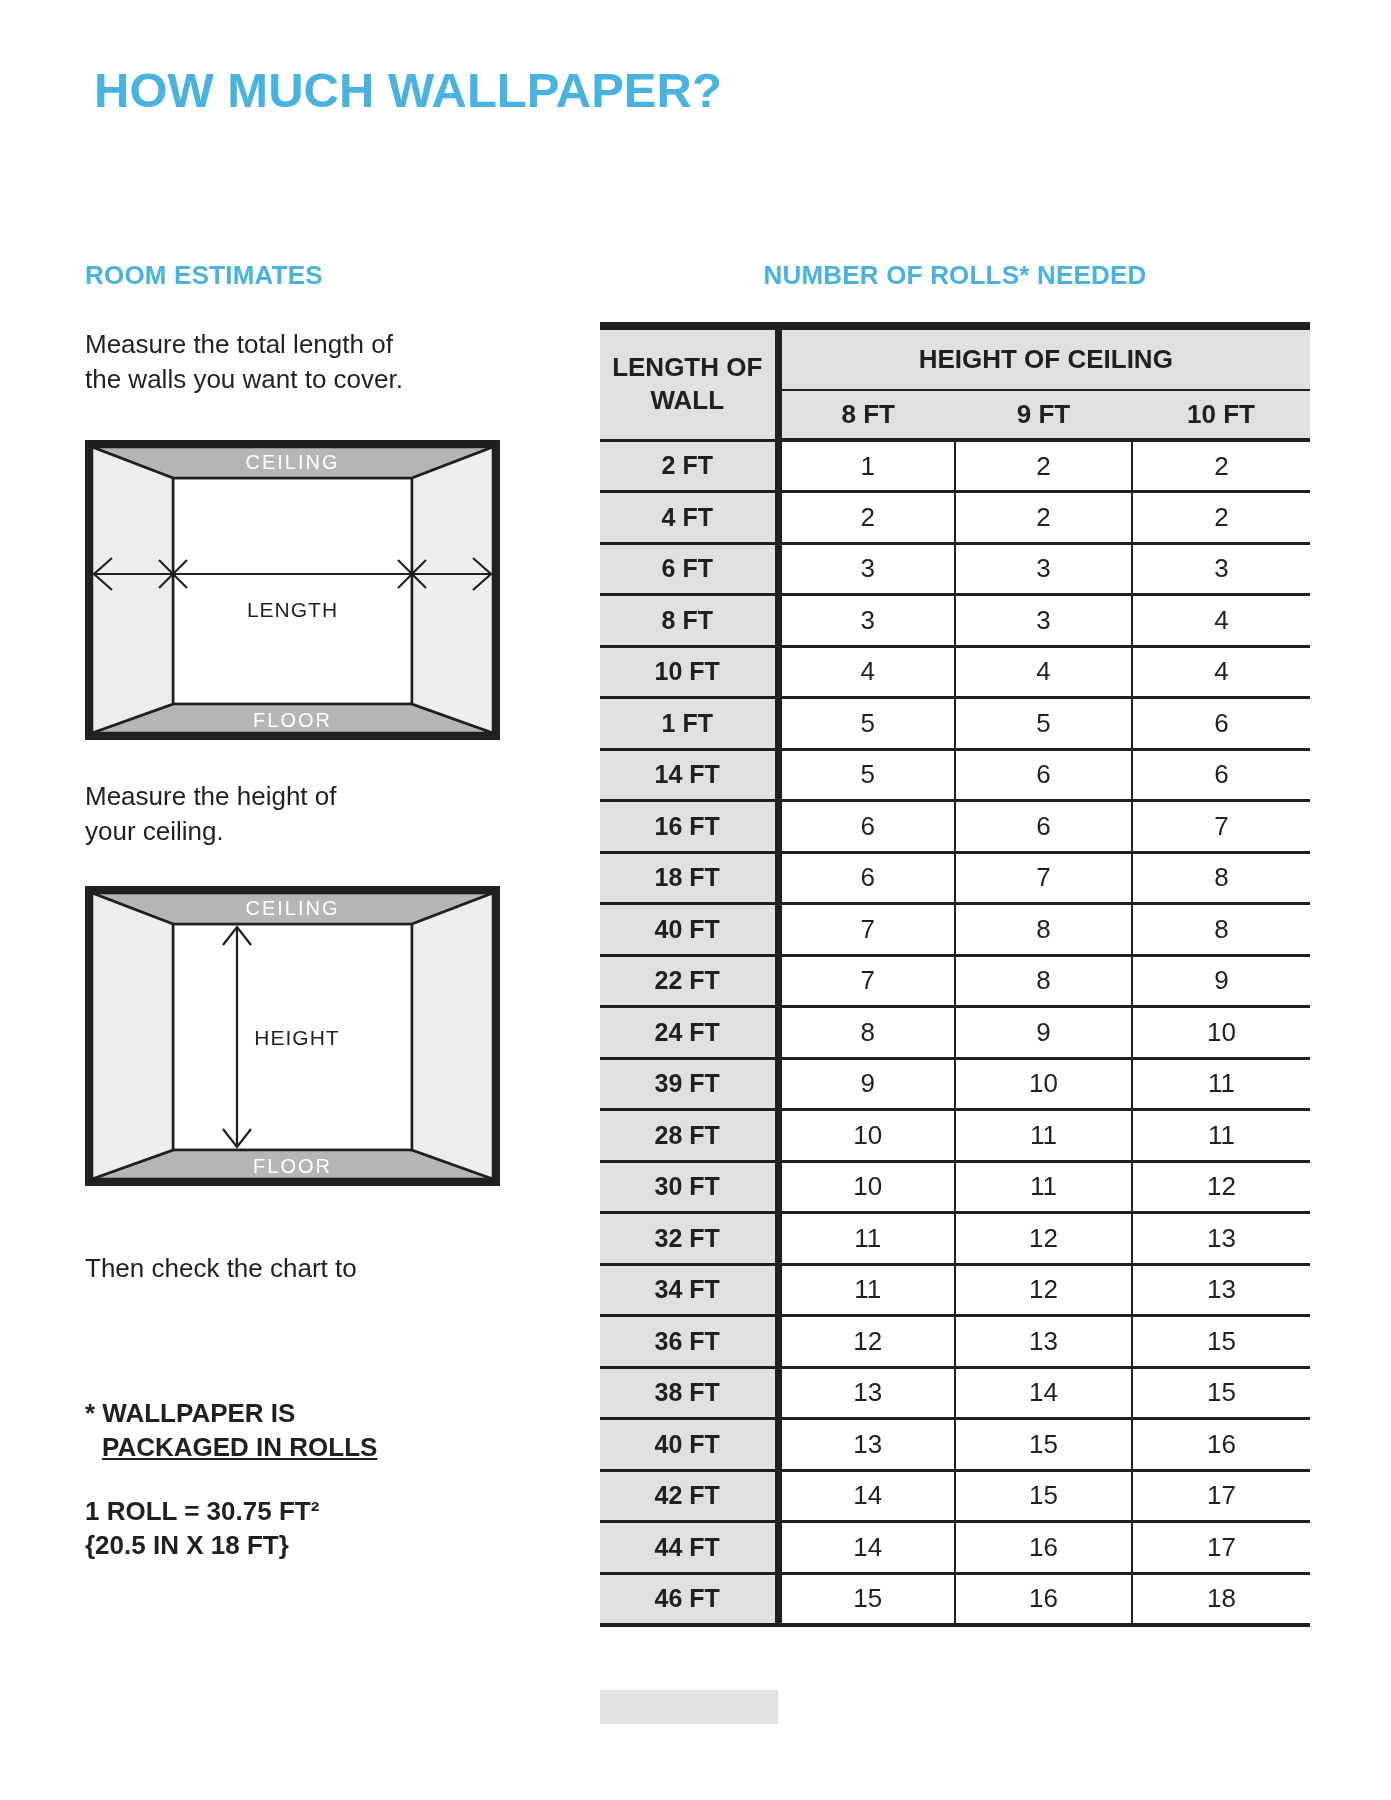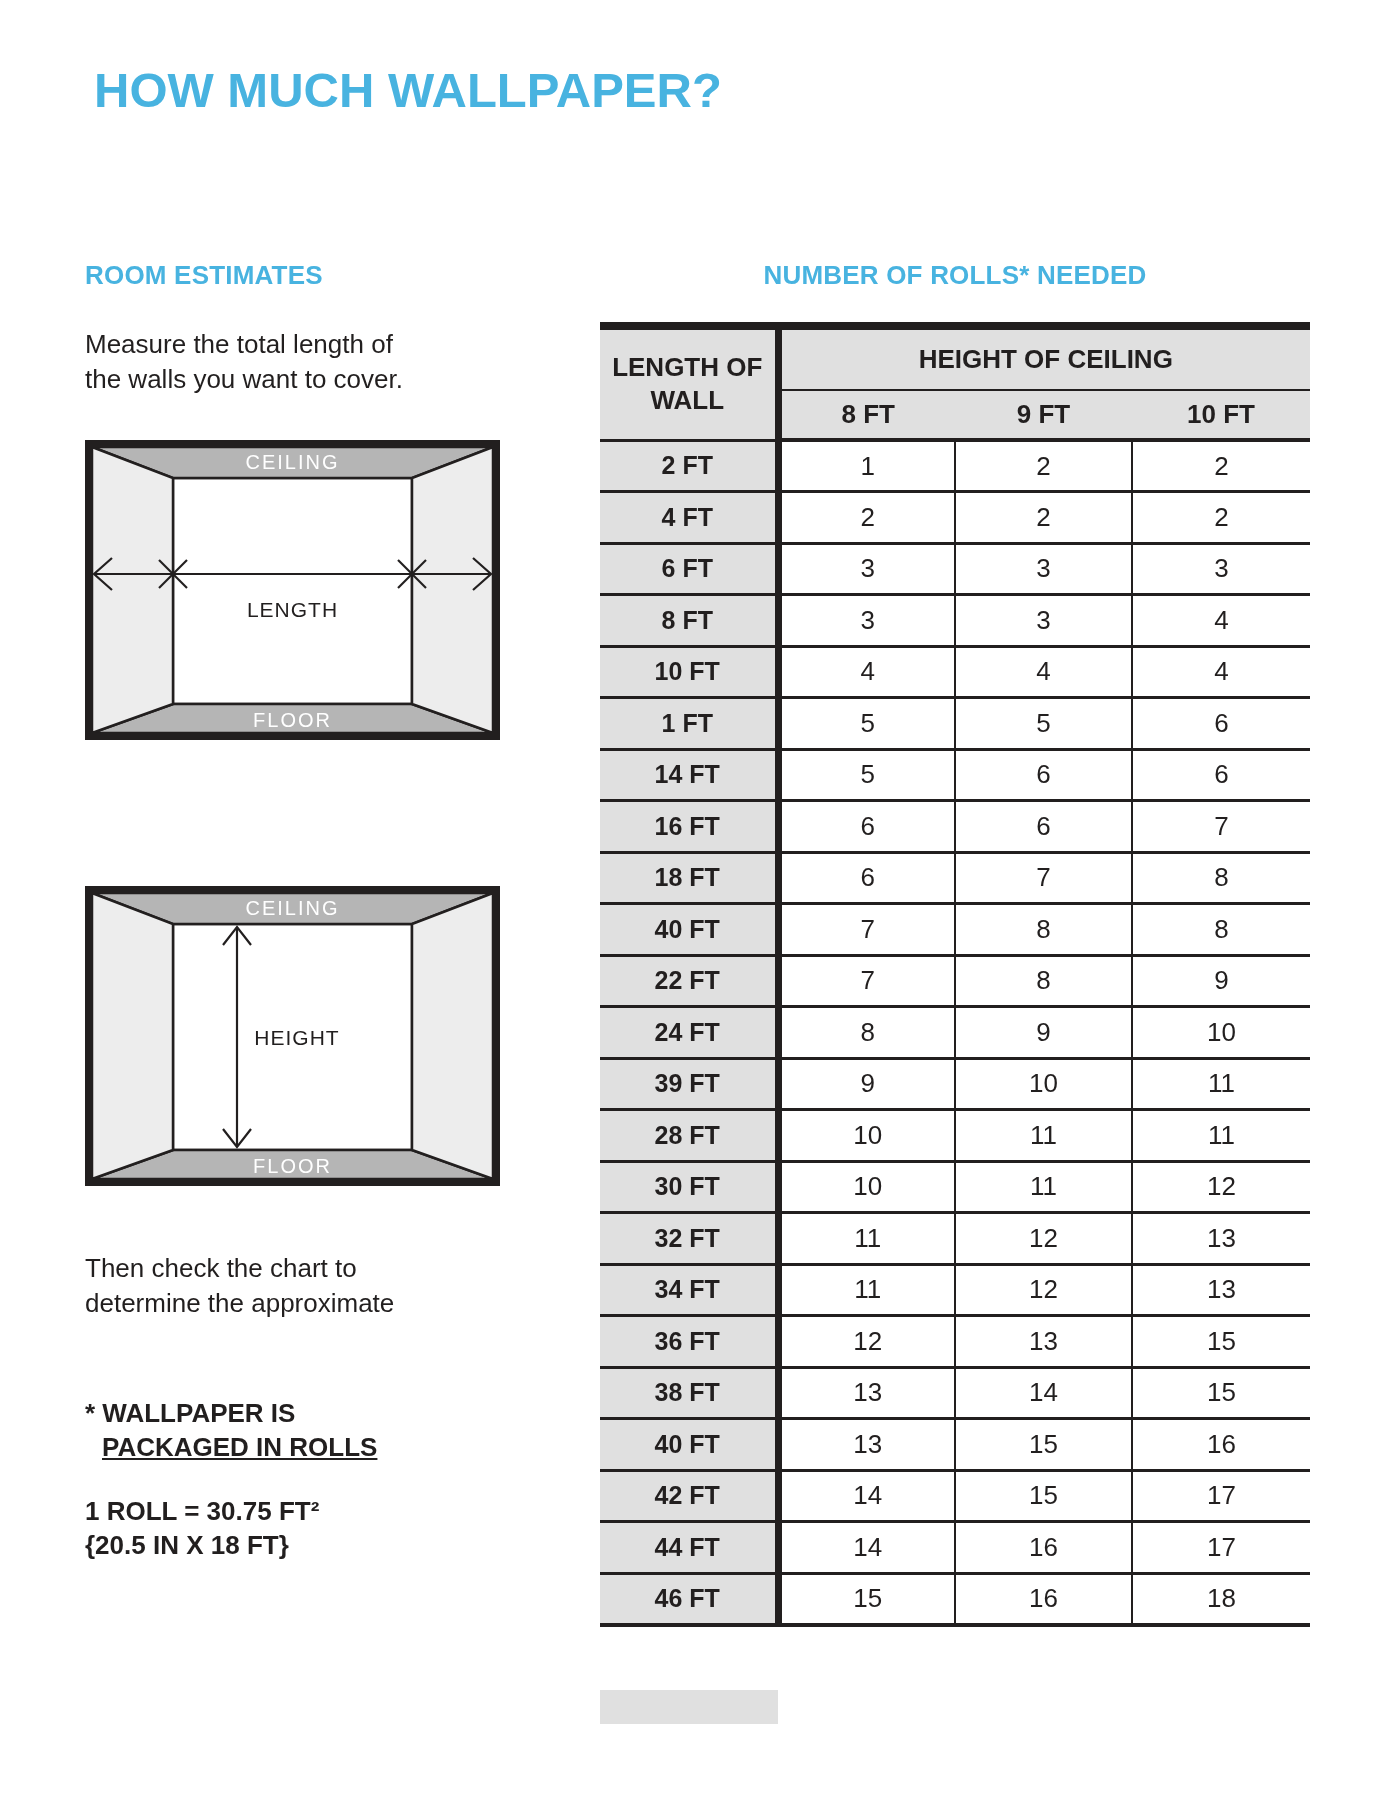--- a/index.html
+++ b/index.html
@@ -82,20 +82,24 @@
       <polyline points="27,118 9,134 27,150"></polyline>
       <polyline points="388,118 406,134 388,150"></polyline>
       <line x1="74" y1="120" x2="102" y2="148"></line>
       <line x1="74" y1="148" x2="102" y2="120"></line>
       <line x1="313" y1="120" x2="341" y2="148"></line>
       <line x1="313" y1="148" x2="341" y2="120"></line>
     </g>
     <text x="207.5" y="177" text-anchor="middle" font-size="21" letter-spacing="1" fill="#221f1f">LENGTH</text>
   </svg>
 
+  <div class="body-text step2">
+    <div>Measure the height of</div>
+    <div>your ceiling.</div>
+  </div>
 
   <svg class="diagram diagram2" viewBox="0 0 415 300" width="415" height="300">
     <rect x="0" y="0" width="415" height="300" fill="#ffffff"></rect>
     <rect x="88" y="38" width="239" height="226" fill="#ffffff" stroke="#221f1f" stroke-width="2.5"></rect>
     <polygon points="7,7 408,7 327,38 88,38" fill="#b5b5b5" stroke="#221f1f" stroke-width="2.5"></polygon>
     <polygon points="7,293 408,293 327,264 88,264" fill="#b5b5b5" stroke="#221f1f" stroke-width="2.5"></polygon>
     <polygon points="7,7 88,38 88,264 7,293" fill="#ededed" stroke="#221f1f" stroke-width="2.5"></polygon>
     <polygon points="408,7 327,38 327,264 408,293" fill="#ededed" stroke="#221f1f" stroke-width="2.5"></polygon>
     <rect x="3.5" y="3.5" width="408" height="293" fill="none" stroke="#221f1f" stroke-width="7"></rect>
     <text x="207.5" y="29" text-anchor="middle" font-size="20" letter-spacing="2" fill="#ffffff">CEILING</text>
@@ -103,21 +107,20 @@
     <g stroke="#221f1f" stroke-width="2.2" fill="none">
       <line x1="152" y1="41" x2="152" y2="261"></line>
       <polyline points="138,59 152,41 166,59"></polyline>
       <polyline points="138,243 152,261 166,243"></polyline>
     </g>
     <text x="212" y="159" text-anchor="middle" font-size="21" letter-spacing="1" fill="#221f1f">HEIGHT</text>
   </svg>
 
   <div class="body-text step3">
     <div>Then check the chart to</div>
-    <div>determine the approximate</div>
   </div>
 
   <div class="bold-note footnote">
     <div>* WALLPAPER IS</div>
     <div class="indent">PACKAGED IN ROLLS</div>
   </div>
 
   <div class="bold-note roll-size">
     <div>1 ROLL = 30.75 FT²</div>
     <div>{20.5 IN X 18 FT}</div>

